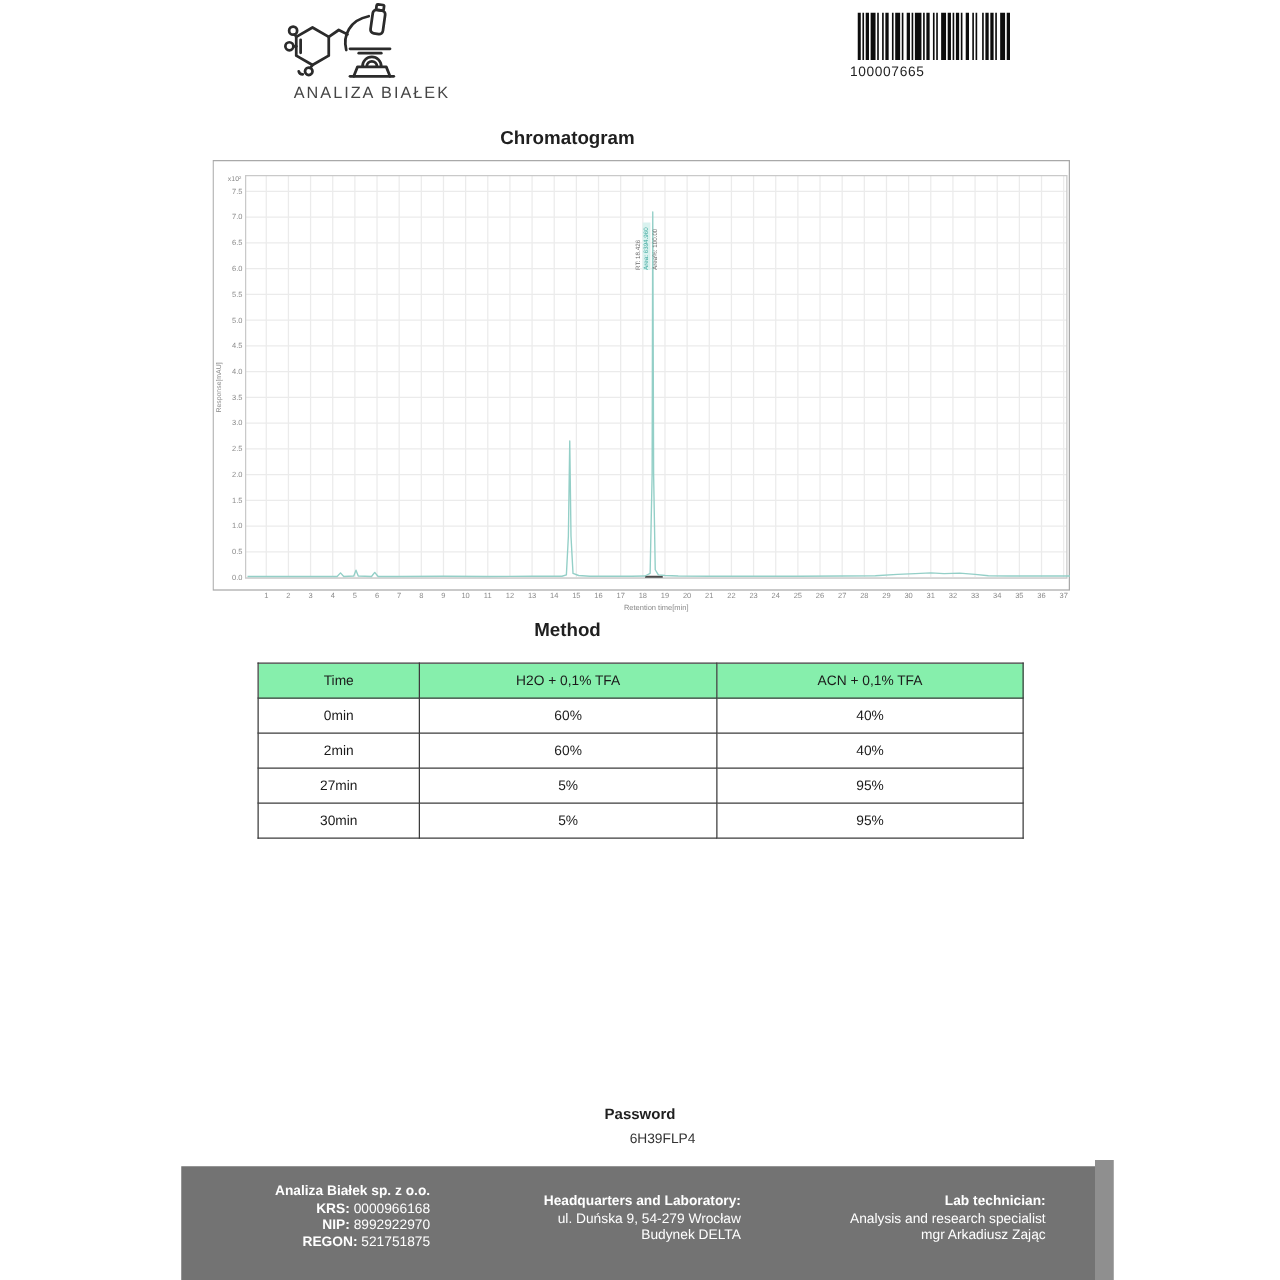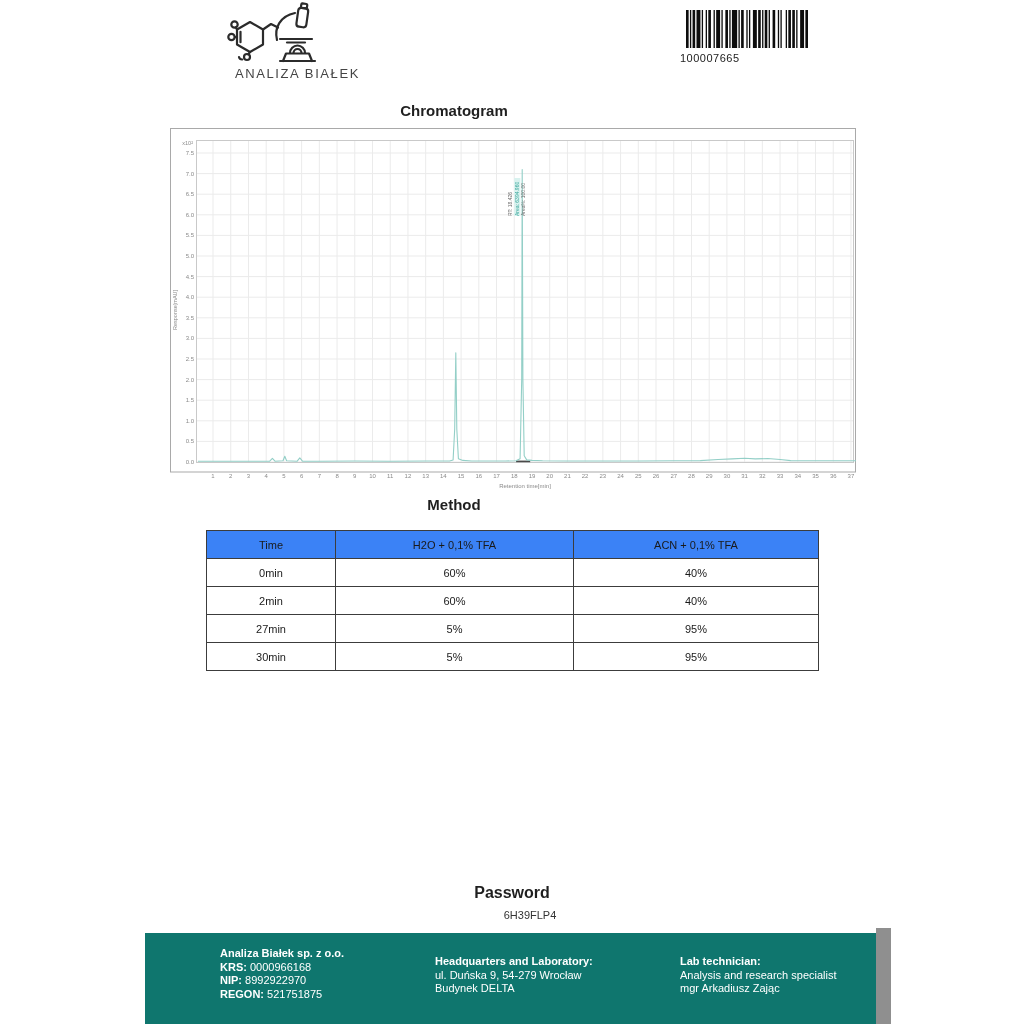--- a/index.html
+++ b/index.html
@@ -20,28 +20,28 @@
   .section-title { position:absolute; left:0; width:908px; text-align:center; font-size:15px; font-weight:bold; color:#1f1f1f; }
   .title-chromatogram { top:102px; }
   .title-method { top:496px; }
 
   
   .chart-area { position:absolute; left:170px; top:128px; width:686px; height:366px; }
 
   
   .method-table { position:absolute; left:206px; top:530px; width:612px; border-collapse:collapse; table-layout:fixed; }
   .method-table th, .method-table td { border:1.5px solid #3c3c3c; font-size:11px; font-weight:normal; color:#1a1a1a; text-align:center; height:28px; padding:0; }
-  .method-table th { background:#3b82f6; }
+  .method-table th { background:#86efac; }
   .method-table col.c-time { width:129px; }
   .method-table col.c-h2o { width:238px; }
   .method-table col.c-acn { width:245px; }
 
   
   .password-block { position:absolute; left:0; top:884px; width:1024px; text-align:center; }
-  .password-label { font-size:16px; font-weight:bold; color:#1f1f1f; }
+  .password-label { font-size:12px; font-weight:bold; color:#1f1f1f; }
   .password-value { margin-top:7px; font-size:11px; color:#333;padding-left:36px; }
 
   
   .footer { position:absolute; left:145px; top:933px; width:731px; height:91px; }
   .footer-col { position:absolute; color:#ffffff; font-size:11px; line-height:13.5px; }
   .footer-col .fh { font-weight:bold; }
   .col-company { left:75px; top:14px; }
   .col-hq { left:290px; top:22px; }
   .col-tech { left:535px; top:22px; }
   .page-edge-strip { position:absolute; left:876px; top:928px; width:15px; height:96px; background:#8f8f8f; }
@@ -276,21 +276,21 @@
           <td>95%</td>
         </tr>
       </tbody>
   </table>
 
   <div class="password-block">
     <div class="password-label">Password</div>
     <div class="password-value">6H39FLP4</div>
   </div>
 
-  <div class="footer" id="footer" style="background: #0f766e;">
+  <div class="footer" id="footer" style="background: #737373; text-align: right;">
     <div class="footer-col col-company">
       <div class="fh">Analiza Białek sp. z o.o.</div>
       <div><span class="fh">KRS:</span> <span>0000966168</span></div>
       <div><span class="fh">NIP:</span> <span>8992922970</span></div>
       <div><span class="fh">REGON:</span> <span>521751875</span></div>
     </div>
     <div class="footer-col col-hq">
       <div class="fh">Headquarters and Laboratory:</div>
       <div>ul. Duńska 9, 54-279 Wrocław</div>
       <div>Budynek DELTA</div>

